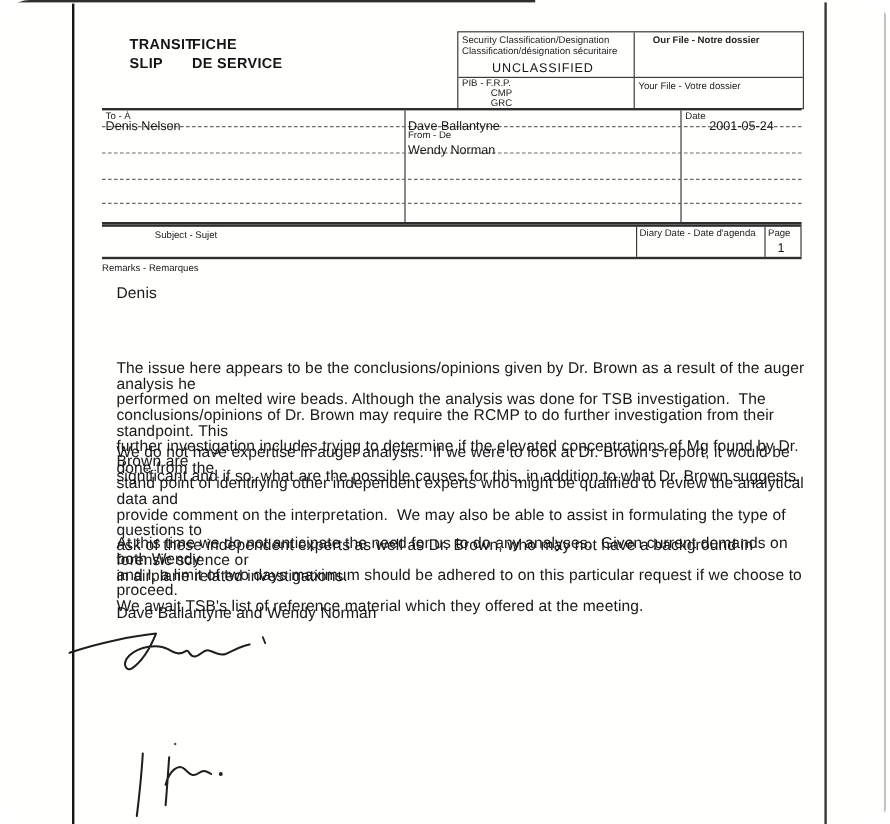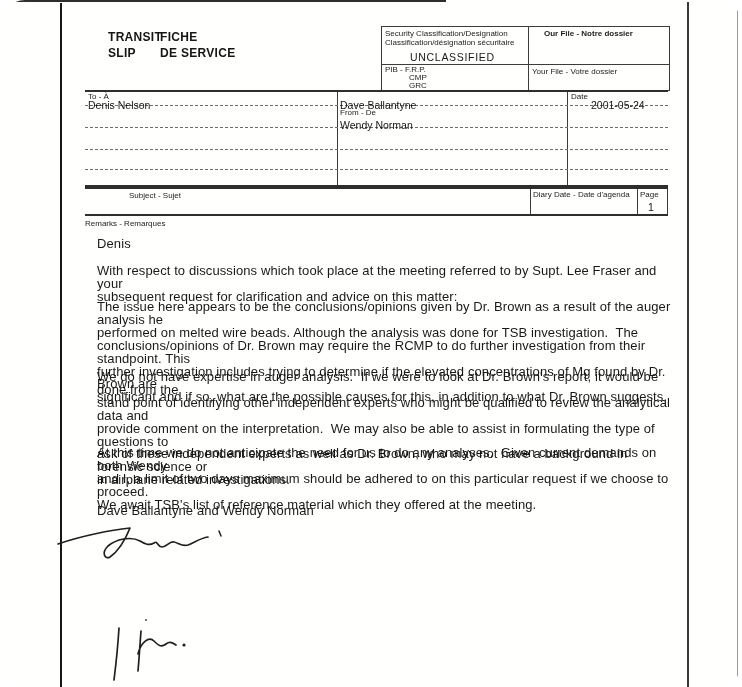--- a/index.html
+++ b/index.html
@@ -149,22 +149,20 @@
     <div class="subject-label flabel">Subject - Sujet</div>
     <div class="diary-label flabel">Diary Date - Date d'agenda</div>
     <div class="diary-value"></div>
     <div class="page-label flabel">Page</div>
     <div class="page-value">1</div>
   </div>
 
   <div class="abs remarks-label">Remarks - Remarques</div>
 
   <div class="body-p bp-salutation">Denis</div>
-  <div class="body-p bp-1">With respect to discussions which took place at the meeting referred to by Supt. Lee Fraser and your
-subsequent request for clarification and advice on this matter:</div>
   <div class="body-p bp-2">The issue here appears to be the conclusions/opinions given by Dr. Brown as a result of the auger analysis he
 performed on melted wire beads. Although the analysis was done for TSB investigation.  The
 conclusions/opinions of Dr. Brown may require the RCMP to do further investigation from their standpoint. This
 further investigation includes trying to determine if the elevated concentrations of Mg found by Dr. Brown are
 significant and if so, what are the possible causes for this, in addition to what Dr. Brown suggests.</div>
   <div class="body-p bp-3">We do not have expertise in auger analysis.  If we were to look at Dr. Brown's report, it would be done from the
 stand point of identifying other independent experts who might be qualified to review the analytical data and
 provide comment on the interpretation.  We may also be able to assist in formulating the type of questions to
 ask of these independent experts as well as Dr. Brown, who may not have a background in forensic science or
 in airplane related investigations.</div>

